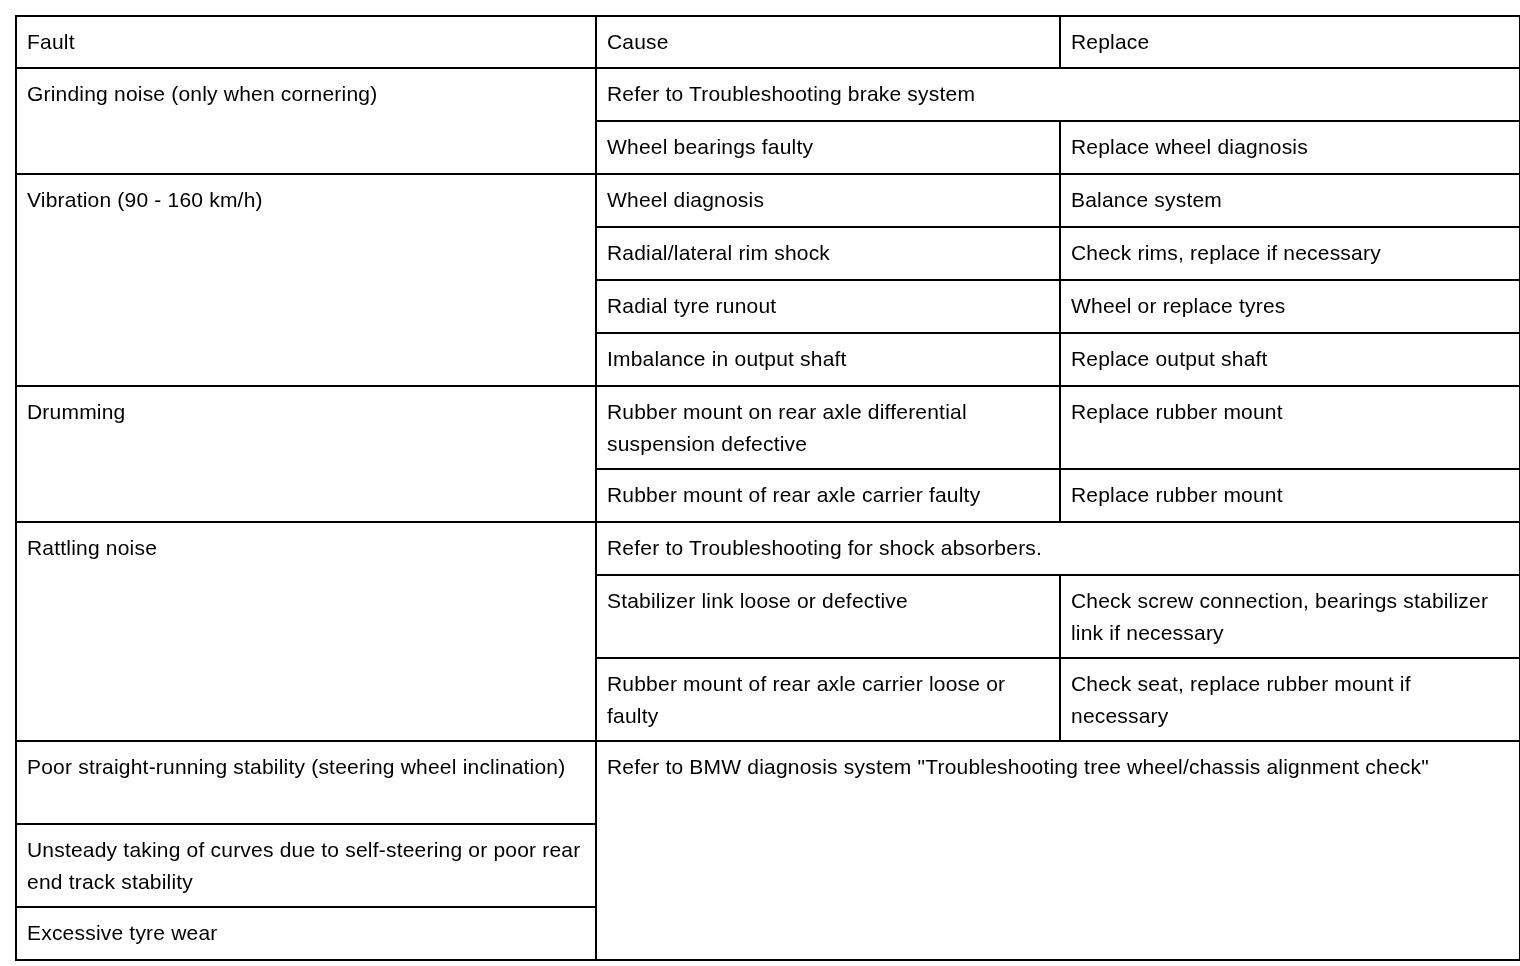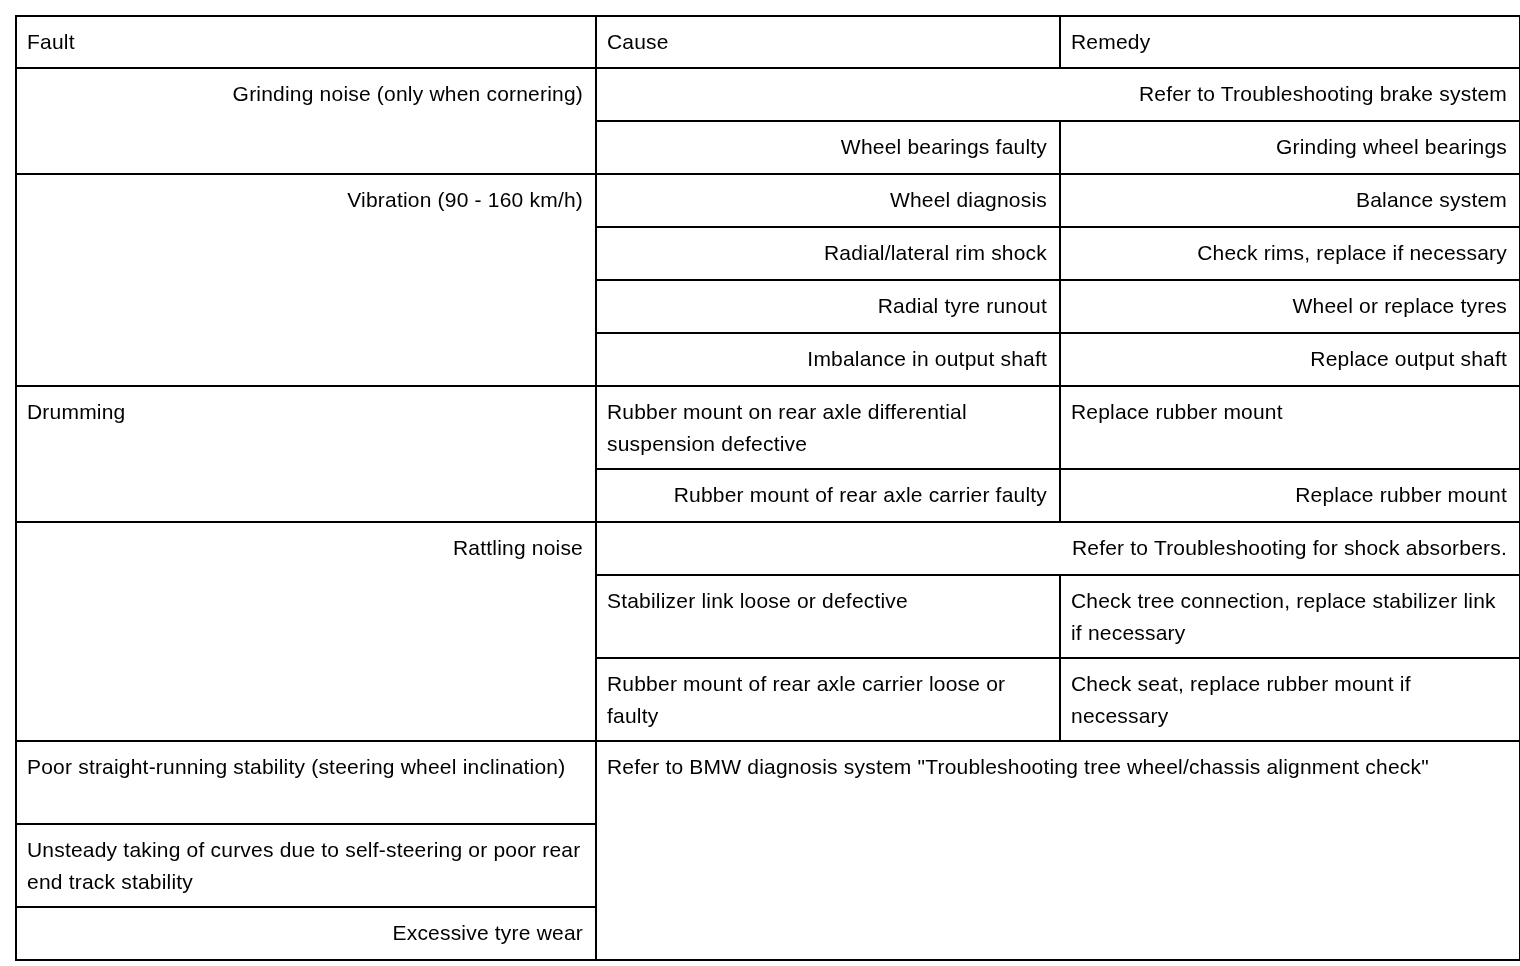--- a/index.html
+++ b/index.html
@@ -28,47 +28,47 @@
     border: 2px solid #000000;
     vertical-align: top;
     padding: 9px 12px 6px 10px;
     font-size: 21px;
     line-height: 32px;
     letter-spacing: 0.2px;
     overflow: hidden;
     word-wrap: break-word;
   }
   tr.h1 { height: 52px; }
-  tr.h2 { height: 53px; text-align: right; }
+  tr.h2 { height: 53px; }
   tr.h3 { height: 83px; }
 </style>
 </head>
 <body>
 
 <table class="doc-table">
   <colgroup>
     <col class="c-fault">
     <col class="c-cause">
     <col class="c-remedy">
   </colgroup>
 
   <tbody>
       <tr class="h1">
     <td>Fault</td>
     <td>Cause</td>
-    <td>Remedy</td>
+    <td>Replace</td>
   </tr>
 
   <tr class="h2">
     <td rowspan="2">Grinding noise (only when cornering)</td>
     <td colspan="2">Refer to Troubleshooting brake system</td>
   </tr>
   <tr class="h2">
     <td>Wheel bearings faulty</td>
-    <td>Grinding wheel bearings</td>
+    <td>Replace wheel diagnosis</td>
   </tr>
 
   <tr class="h2">
     <td rowspan="4">Vibration (90 - 160 km/h)</td>
     <td>Wheel diagnosis</td>
     <td>Balance system</td>
   </tr>
   <tr class="h2">
     <td>Radial/lateral rim shock</td>
     <td>Check rims, replace if necessary</td>
@@ -91,21 +91,21 @@
     <td>Rubber mount of rear axle carrier faulty</td>
     <td>Replace rubber mount</td>
   </tr>
 
   <tr class="h2">
     <td rowspan="3">Rattling noise</td>
     <td colspan="2">Refer to Troubleshooting for shock absorbers.</td>
   </tr>
   <tr class="h3">
     <td>Stabilizer link loose or defective</td>
-    <td>Check tree connection, replace stabilizer link if necessary</td>
+    <td>Check screw connection, bearings stabilizer link if necessary</td>
   </tr>
   <tr class="h3">
     <td>Rubber mount of rear axle carrier loose or faulty</td>
     <td>Check seat, replace rubber mount if necessary</td>
   </tr>
 
   <tr class="h3">
     <td>Poor straight-running stability (steering wheel inclination)</td>
     <td colspan="2" rowspan="3">Refer to BMW diagnosis system "Troubleshooting tree wheel/chassis alignment check"</td>
   </tr>

